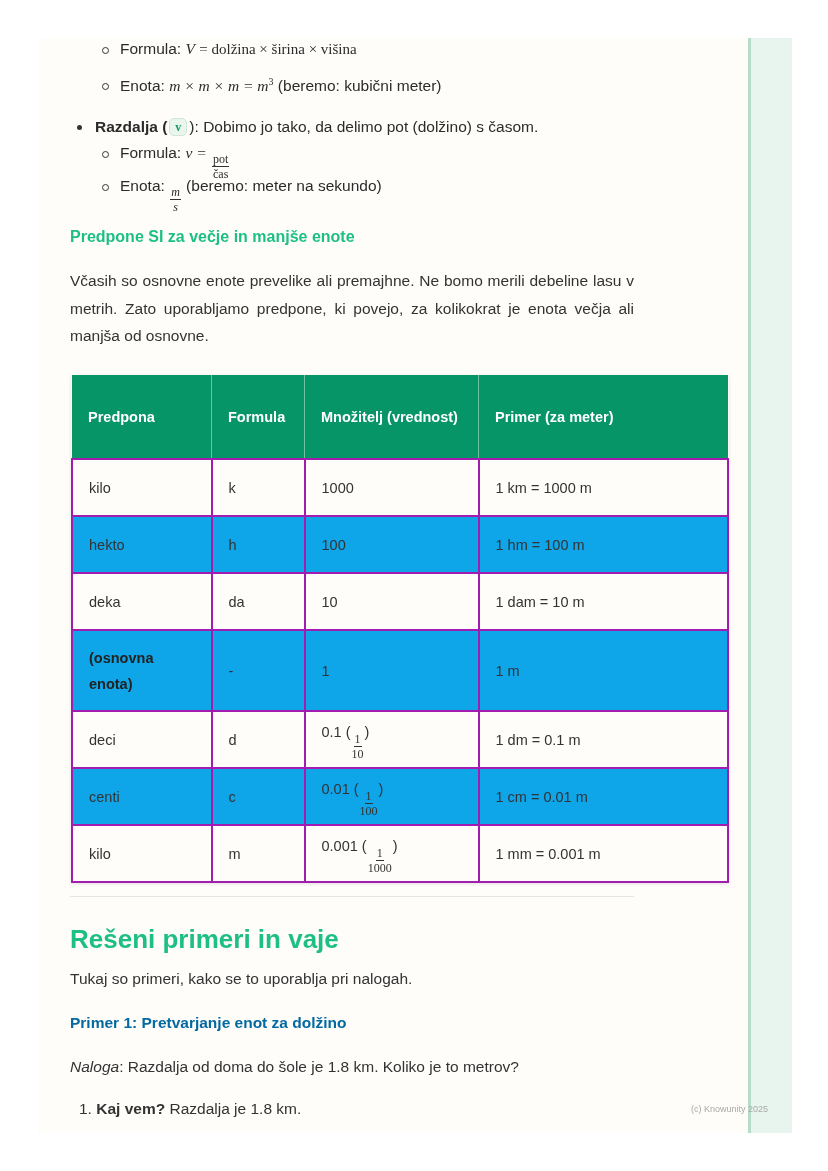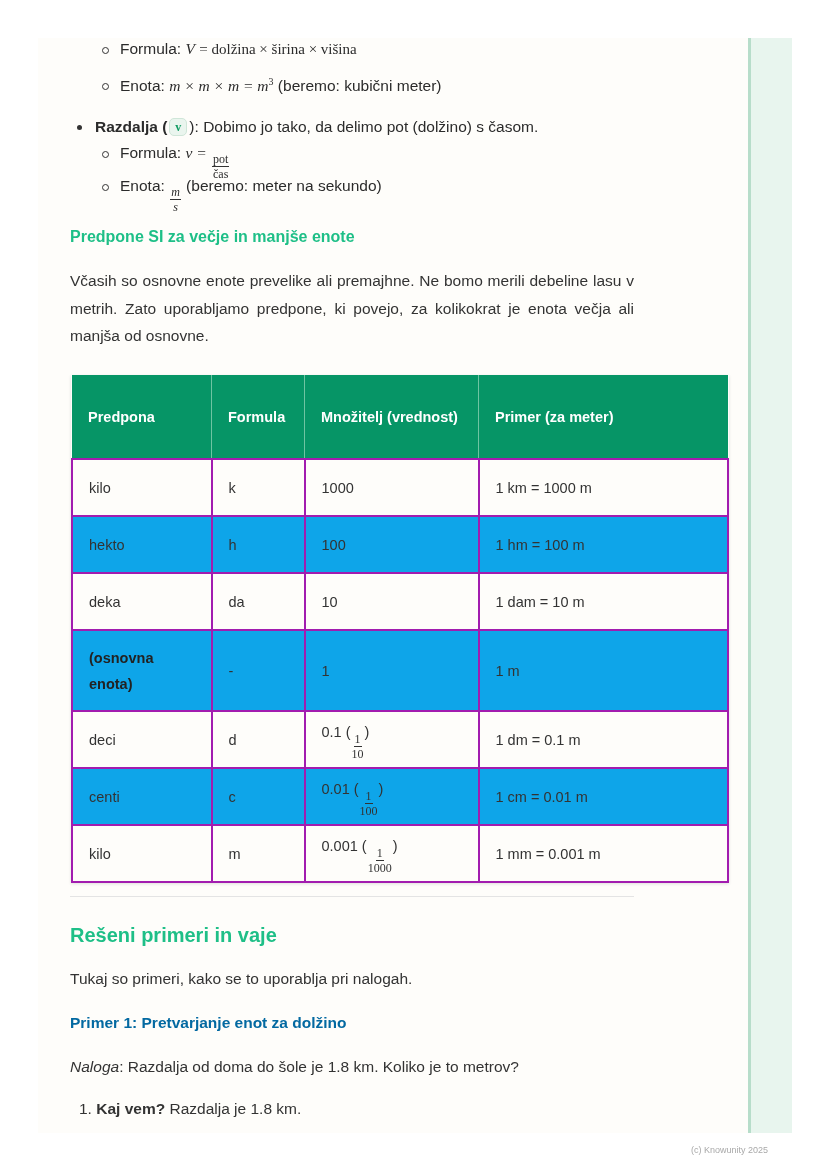--- a/index.html
+++ b/index.html
@@ -10,40 +10,40 @@
   }
   .page {
     position: absolute; left: 38px; top: 38px; width: 710px; height: 1095px;
     background: #fefdfa;
   }
   .side-panel {
     position: absolute; left: 748px; top: 38px; width: 44px; height: 1095px;
     background: #e8f5ee; border-left: 3px solid #b7ddca; box-sizing: border-box;
   }
   .watermark {
-    position: absolute; left: 691px; top: 1104px; font-size: 9px; color: #a9a9a9; margin-top: 41px;
+    position: absolute; left: 691px; top: 1104px; font-size: 9px; color: #a9a9a9;
   }
   .content { position: absolute; left: 70px; top: 38px; width: 564px; font-size: 15.5px; }
   .serif { font-family: "Liberation Serif", "DejaVu Serif", serif; }
   .it { font-style: italic; }
   .frac { display: inline-flex; flex-direction: column; align-items: center; vertical-align: -0.45em;
           font-family: "Liberation Serif", serif; font-size: 12px; line-height: 1; margin: 0 1px; }
   .frac .num { border-bottom: 0.8px solid #333; padding: 0 1px 1px; }
   .frac .den { padding-top: 1px; }
   .sub-item { position: absolute; left: 50px; white-space: nowrap; }
   .sub-item .bullet { position: absolute; left: -18px; top: 7px; width: 5px; height: 5px;
                       border: 1px solid #333; border-radius: 50%; }
   .item { position: absolute; left: 25px; white-space: nowrap; }
   .item .bullet { position: absolute; left: -18px; top: 7px; width: 5px; height: 5px;
                   background: #333; border-radius: 50%; }
   .badge { display: inline-block; background: #eaf5ee; border: 1px solid #cfe6d8; border-radius: 5px;
            padding: 0 5px; color: #129c63; font-family: "Liberation Serif", serif; font-weight: bold;
            font-size: 12px; line-height: 16px; margin: 0 2px; vertical-align: 1px; }
   h2 { position: absolute; left: 0; margin: 0; color: #1ebf87; font-weight: 700; font-size: 16px; }
-  h1 { position: absolute; left: 0; margin: 0; color: #1ebf87; font-weight: 600; font-size: 20px; }
+  h1 { position: absolute; left: 0; margin: 0; color: #1ebf87; font-weight: 600; font-size: 26px; }
   .para { position: absolute; left: 0; width: 564px; line-height: 27.5px; text-align: justify; color: #333; }
   .line { position: absolute; left: 0; white-space: nowrap; color: #333; }
   table { position: absolute; left: 1px; top: 337px; width: 658px; border-collapse: collapse;
           font-size: 14.5px; box-shadow: 0 1px 3px rgba(0,0,0,0.12); }
   th { background: #069566; color: #fff; font-weight: 600; text-align: left; padding: 0 16px;
        height: 83px; line-height: 26px; border-right: 1px solid #6ec4a2; }
   th:last-child { border-right: none; }
   td { padding: 0 16px; height: 55px; border: 2px solid #a21caf; color: #333; line-height: 26px; }
   tr.alt td { background: #0ea5e9; }
   tr.tall td { height: 79px; }

